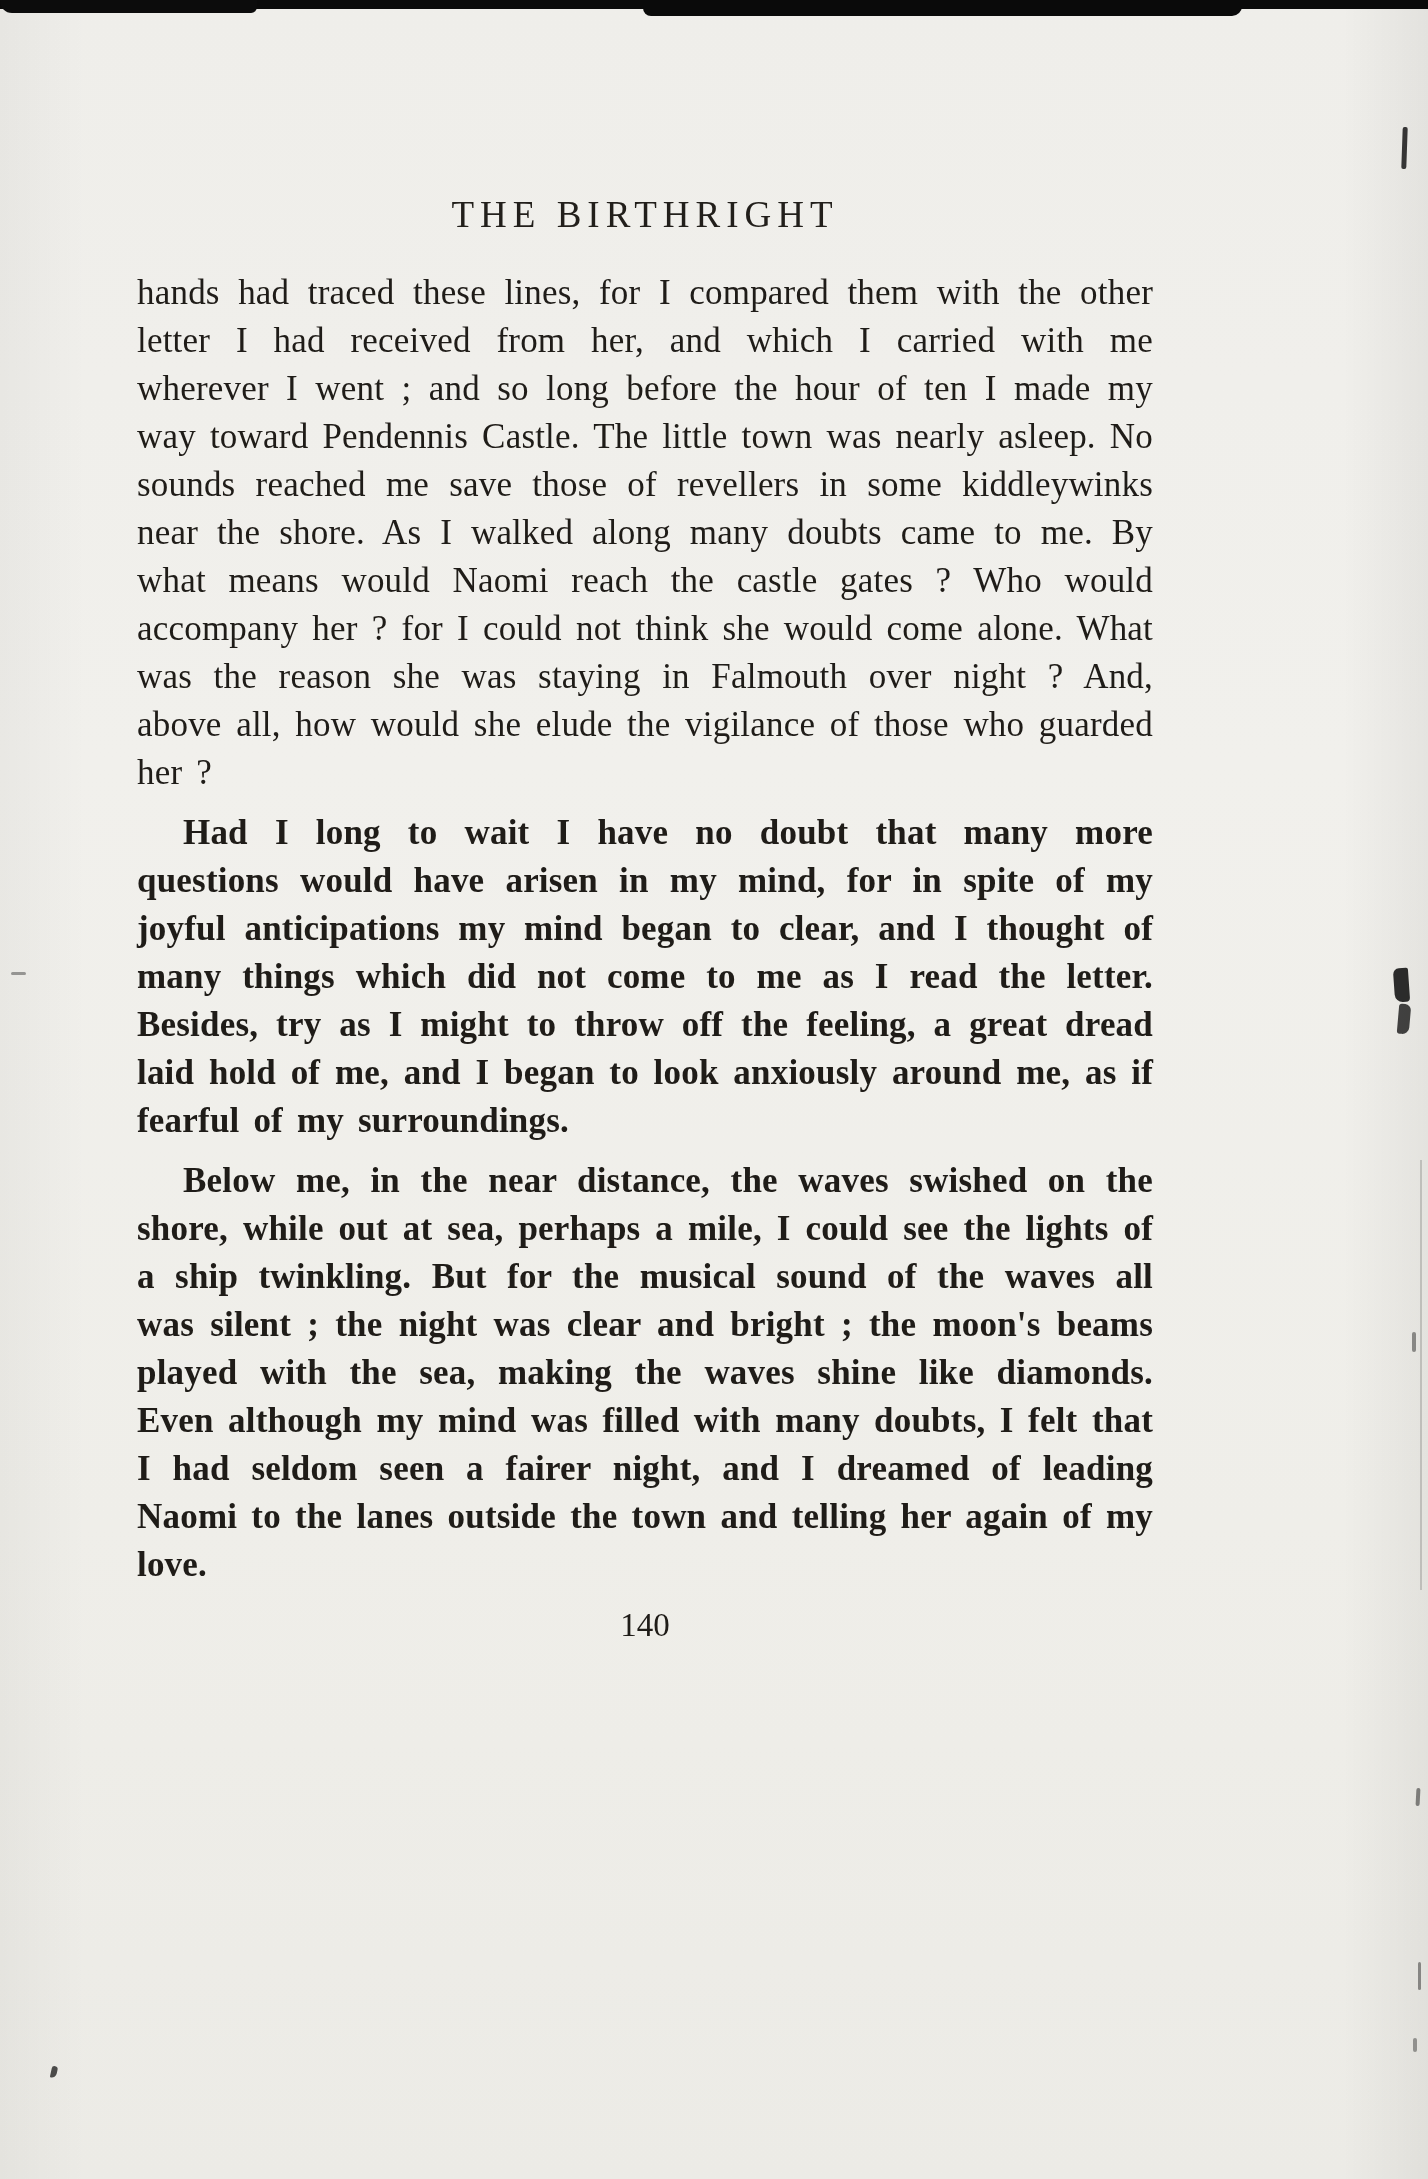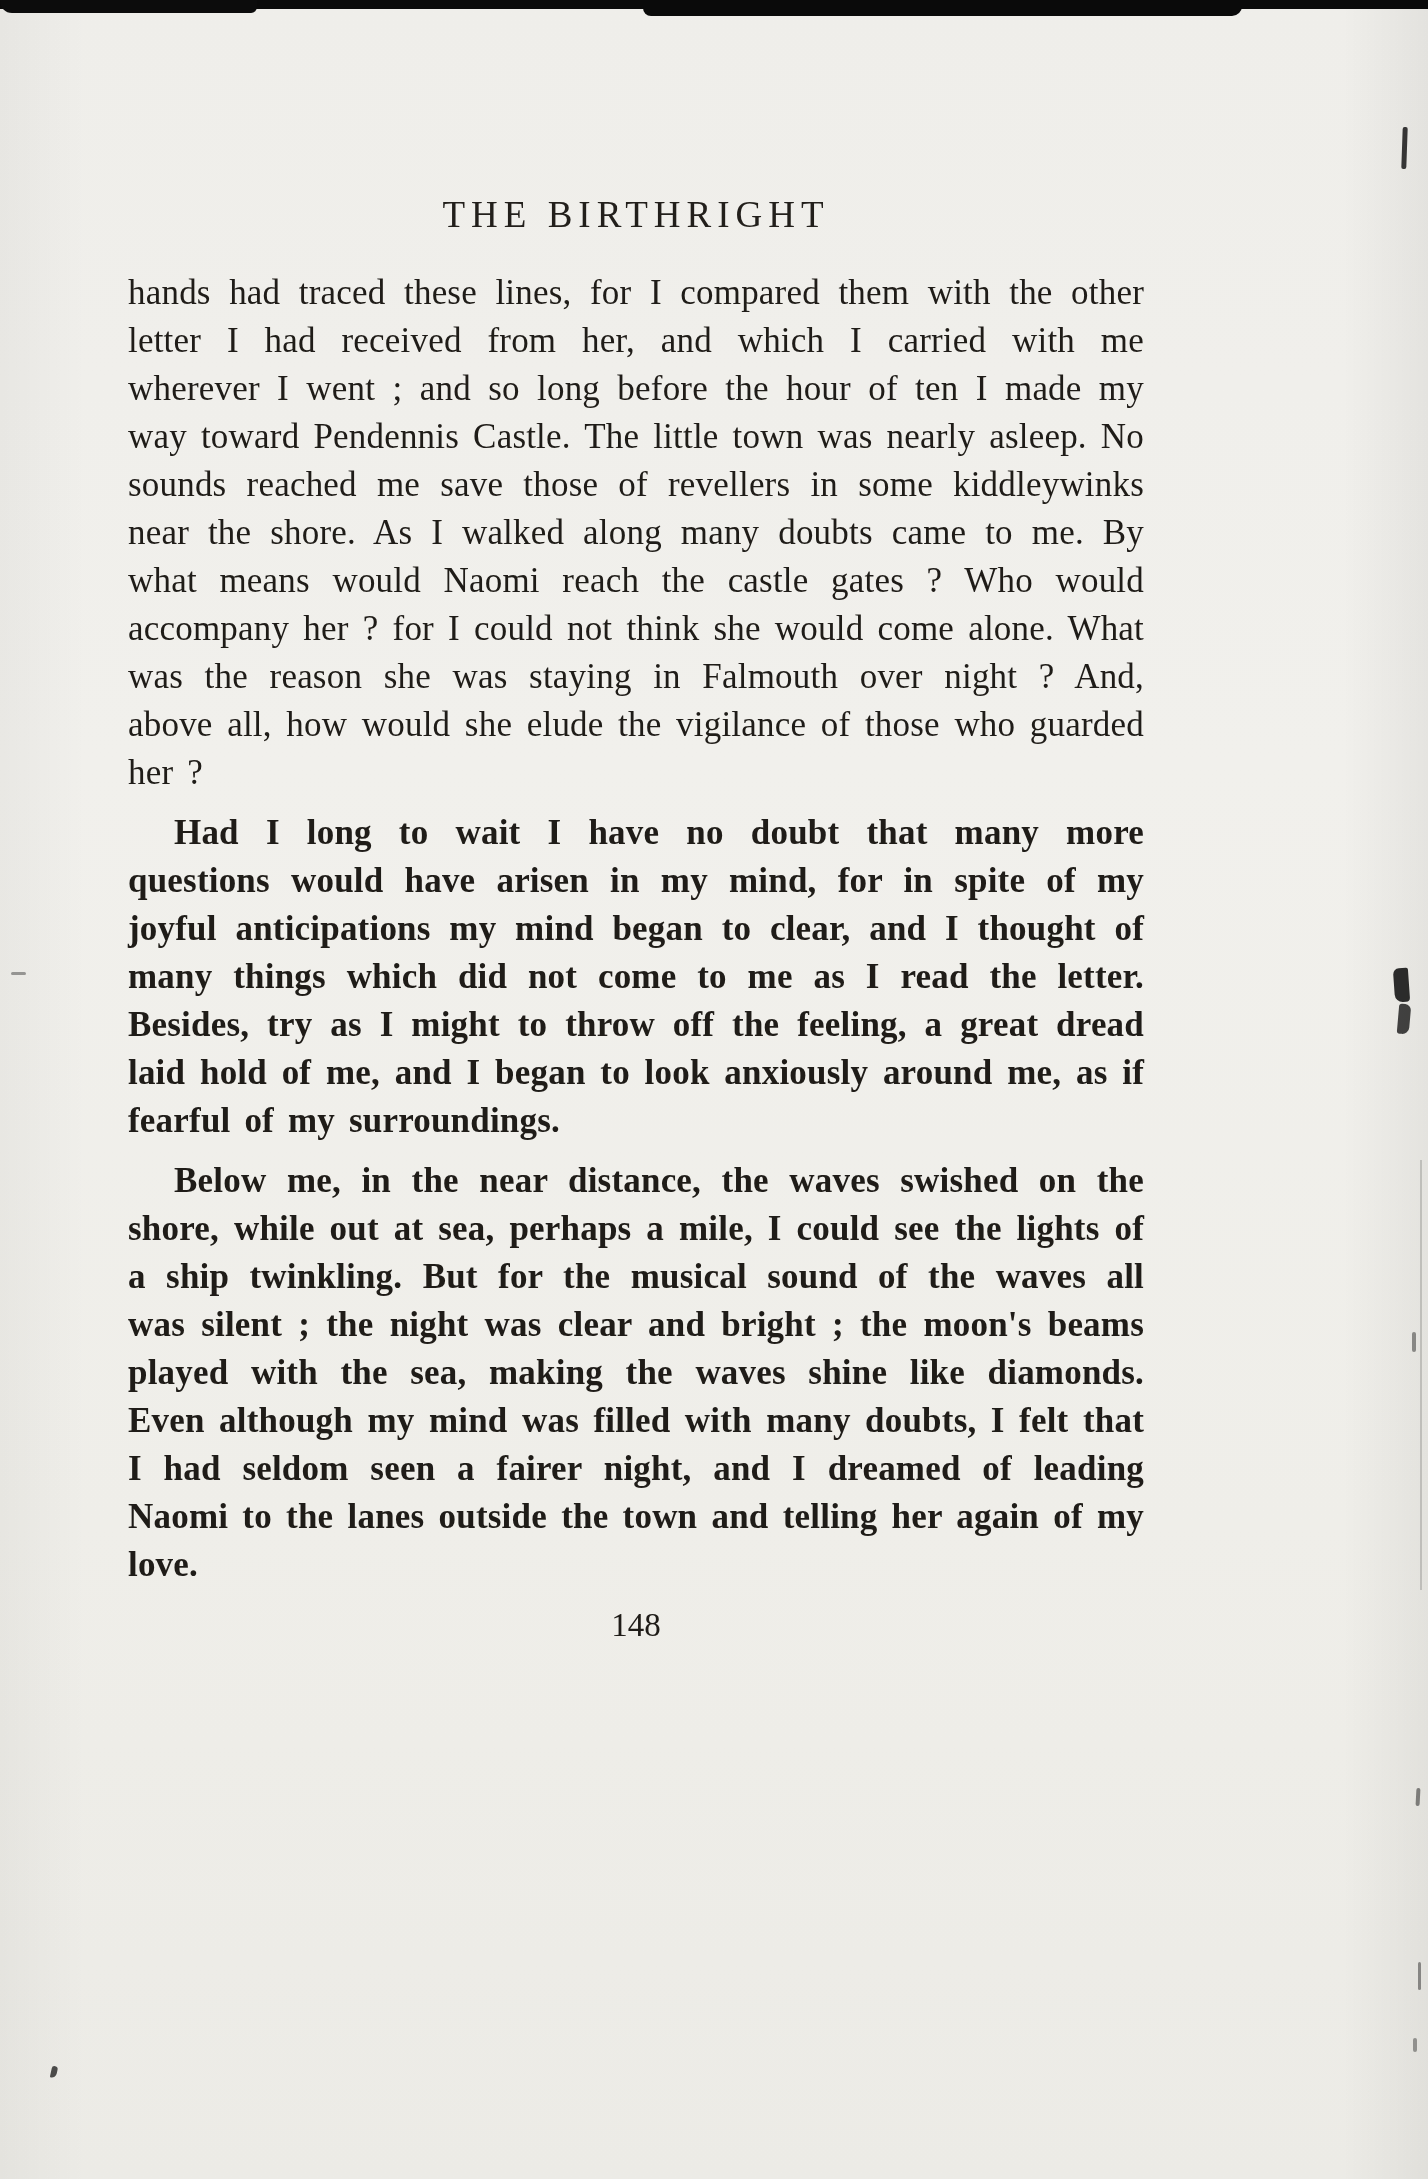--- a/index.html
+++ b/index.html
@@ -42,21 +42,21 @@
     position: absolute;
     top: 0;
     left: 0;
     width: 18%;
     height: 13px;
     background: #0c0c0c;
     border-radius: 0 0 6px 12px;
   }
   .page-inner {
     position: absolute;
-    left: 116px;
+    left: 125px;
     top: 196px;
     width: 1040px;
   }
   .running-header {
     font-size: 37px;
     font-weight: 400;
     line-height: 1;
     letter-spacing: 6px;
     text-align: center;
     margin: 0 0 36px 0;
@@ -104,21 +104,21 @@
 
   <div class="page-inner">
     <h1 class="running-header">THE BIRTHRIGHT</h1>
 
     <div class="body-text">
         <p class="">hands had traced these lines, for I compared them with the other letter I had received from her, and which I carried with me wherever I went ; and so long before the hour of ten I made my way toward Pendennis Castle. The little town was nearly asleep. No sounds reached me save those of revellers in some kiddleywinks near the shore. As I walked along many doubts came to me. By what means would Naomi reach the castle gates ? Who would accompany her ? for I could not think she would come alone. What was the reason she was staying in Falmouth over night ? And, above all, how would she elude the vigilance of those who guarded her ?</p>
         <p class="indent">Had I long to wait I have no doubt that many more questions would have arisen in my mind, for in spite of my joyful anticipations my mind began to clear, and I thought of many things which did not come to me as I read the letter. Besides, try as I might to throw off the feeling, a great dread laid hold of me, and I began to look anxiously around me, as if fearful of my surroundings.</p>
         <p class="indent">Below me, in the near distance, the waves swished on the shore, while out at sea, perhaps a mile, I could see the lights of a ship twinkling. But for the musical sound of the waves all was silent ; the night was clear and bright ; the moon's beams played with the sea, making the waves shine like diamonds. Even although my mind was filled with many doubts, I felt that I had seldom seen a fairer night, and I dreamed of leading Naomi to the lanes outside the town and telling her again of my love.</p>
       </div>
 
-    <div class="page-number">148</div>
+    <div class="page-number">140</div>
   </div>
 
   <div class="artifact art-tick-top"></div>
   <div class="artifact art-blob-1"></div>
   <div class="artifact art-blob-2"></div>
   <div class="artifact art-line-right"></div>
   <div class="artifact art-tick-1"></div>
   <div class="artifact art-tick-2"></div>
   <div class="artifact art-tick-3"></div>
   <div class="artifact art-tick-4"></div>

